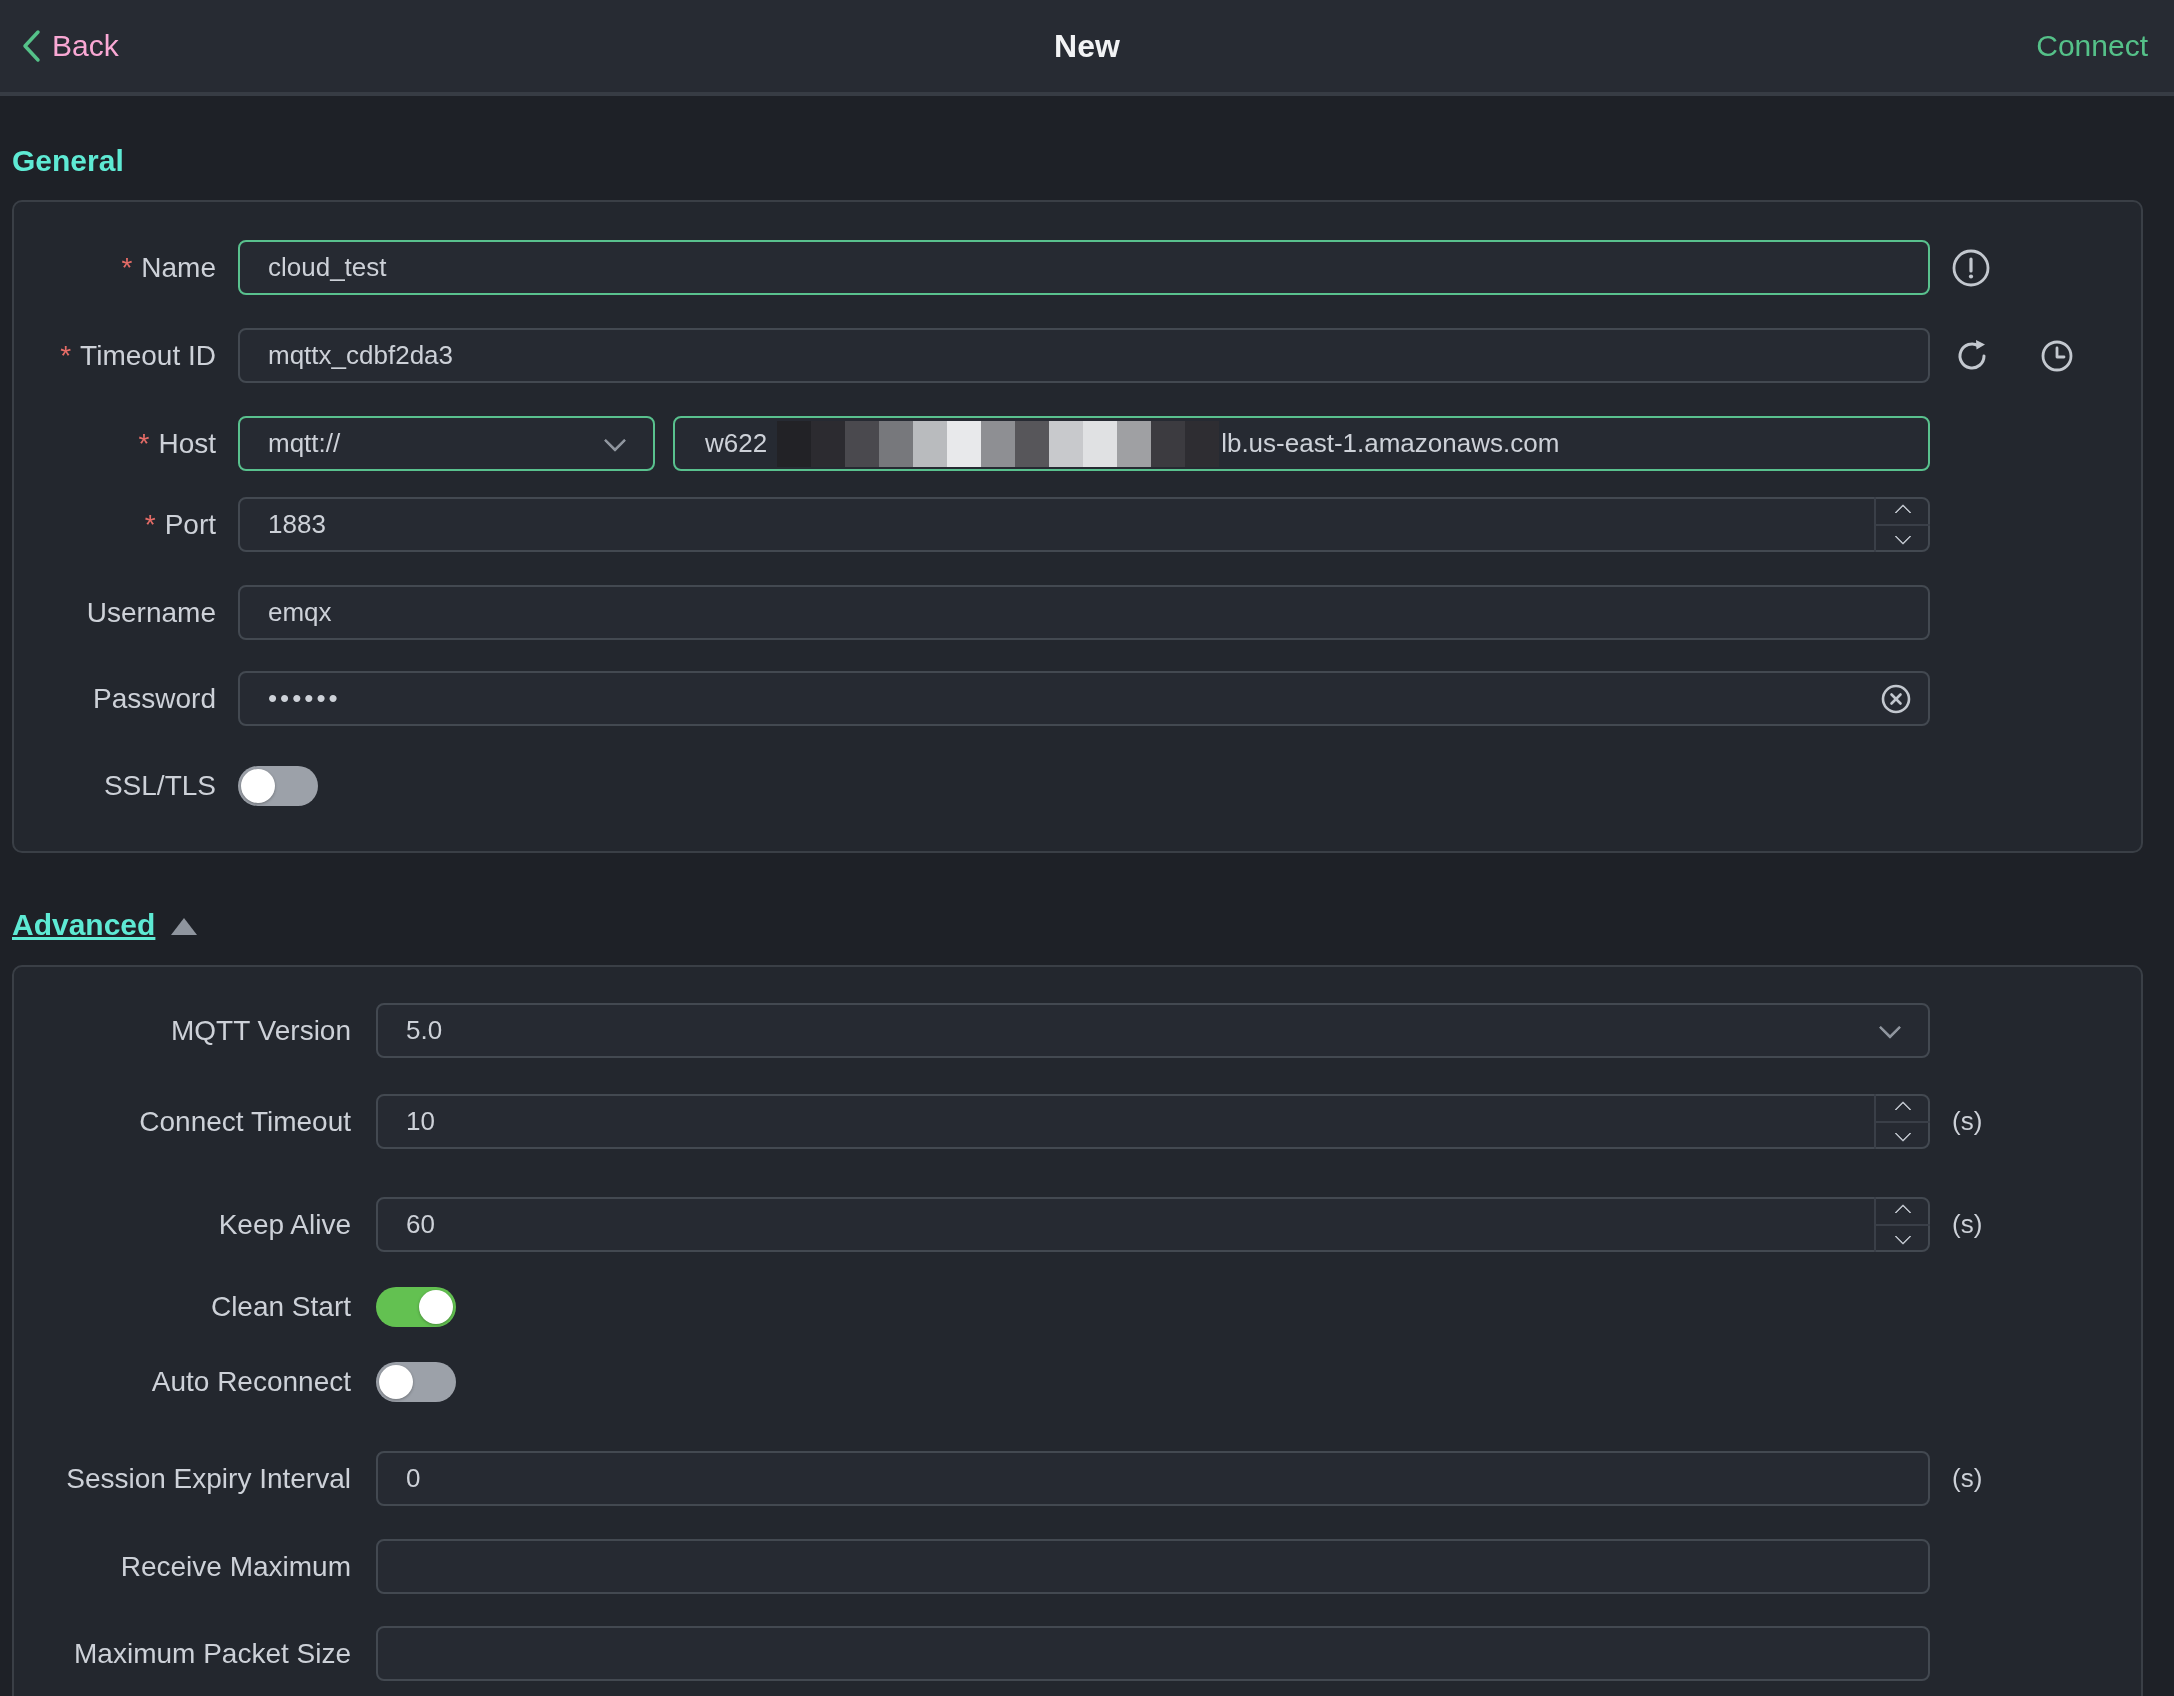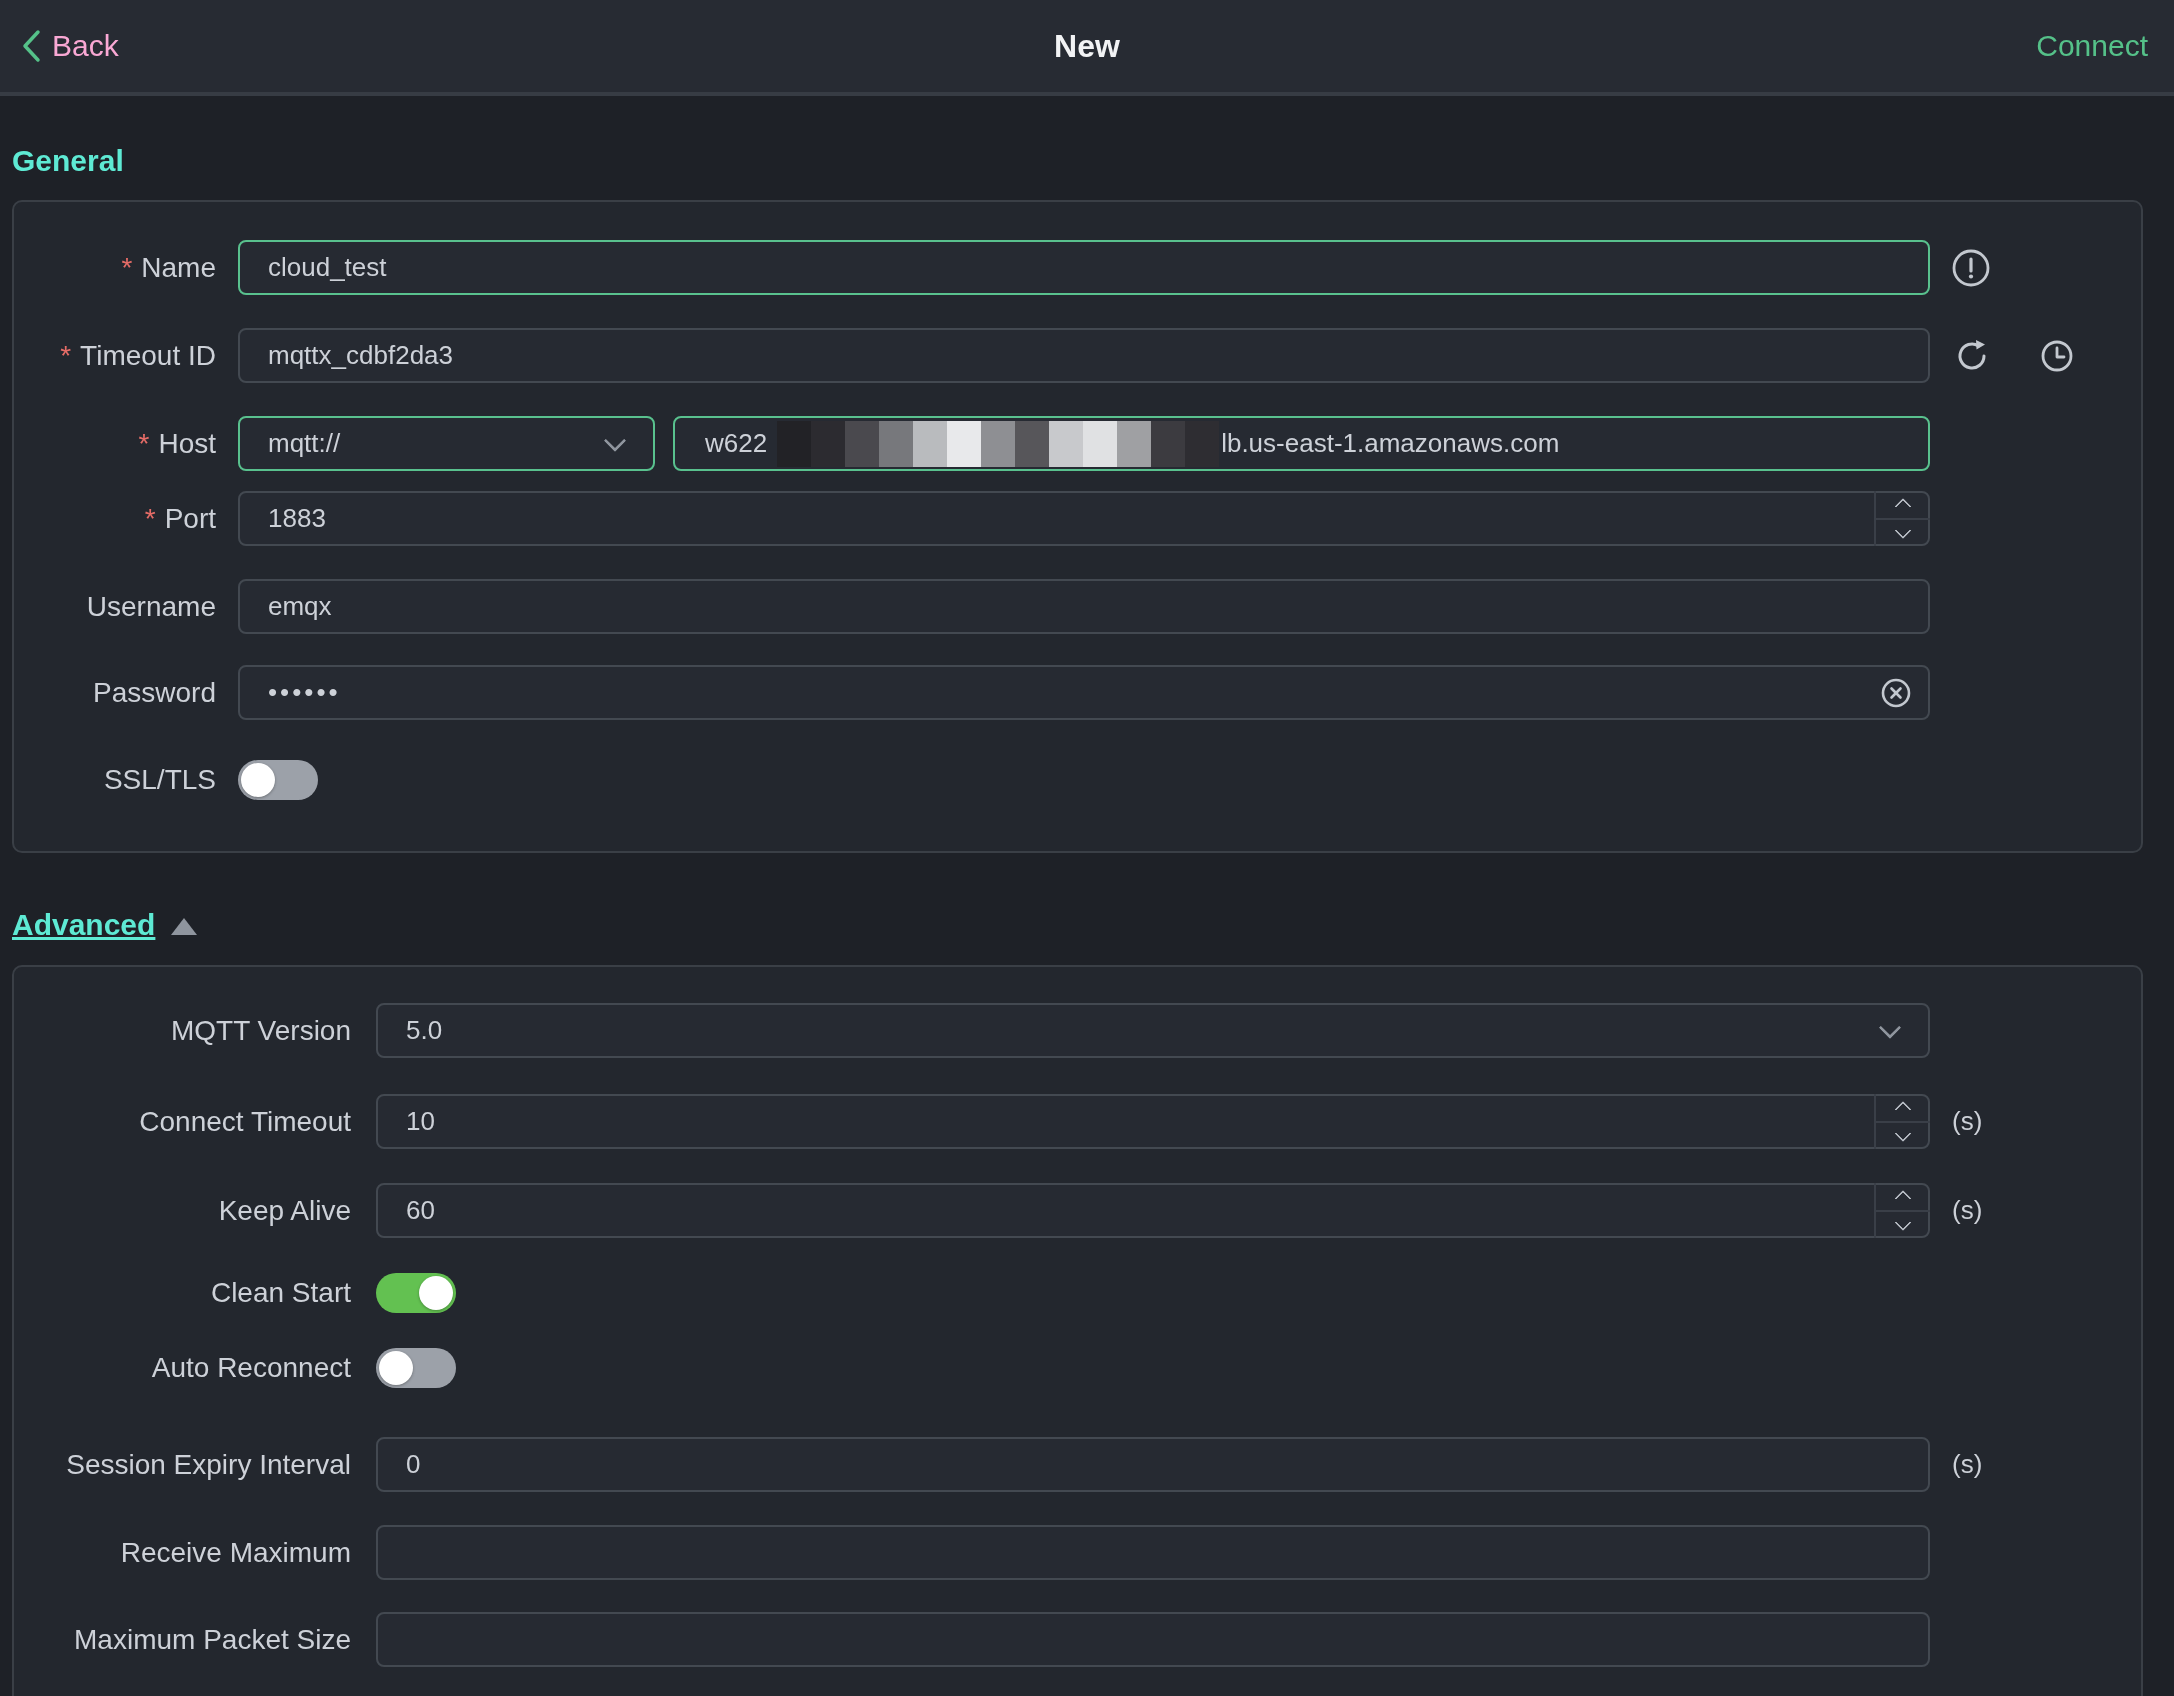--- a/index.html
+++ b/index.html
@@ -189,21 +189,21 @@
       </span>
       <span class="ricon icon-clock">
         <svg width="42" height="42" viewBox="0 0 42 42">
           <circle cx="21" cy="21" r="14" fill="none" stroke="#c3c8cf" stroke-width="2.8"></circle>
           <polyline points="21,13 21,22 28,22" fill="none" stroke="#c3c8cf" stroke-width="2.8" stroke-linecap="round" stroke-linejoin="round"></polyline>
         </svg>
       </span>
     </div>
   </div>
 
-  <div class="row" style="margin-bottom:20px;">
+  <div class="row" style="margin-bottom:26px;">
     <div class="lbl">
       <span class="req">*</span><span>Host</span>
     </div>
     <div class="ctrl">
       <div class="tb green sel host-proto">
         <span>mqtt://</span>
         <span class="chev"></span>
       </div>
       <div class="tb green host-value">
         <span>w622</span>
@@ -287,21 +287,21 @@
   <div class="row" style="margin-bottom:36px;">
     <div class="lbl"><span>MQTT Version</span></div>
     <div class="ctrl">
       <div class="tb sel w-adv">
         <span>5.0</span>
         <span class="chev"></span>
       </div>
     </div>
   </div>
 
-  <div class="row" style="margin-bottom:34px;">
+  <div class="row" style="margin-bottom:48px;">
     <div class="lbl"><span>Connect Timeout</span></div>
     <div class="ctrl">
       <div class="num-wrap w-adv">
         <input class="tb" value="10" style="">
         <div class="spin">
           <div class="spin-btn up">
               <i></i>
             </div>
           <div class="spin-btn down">
               <i></i>

